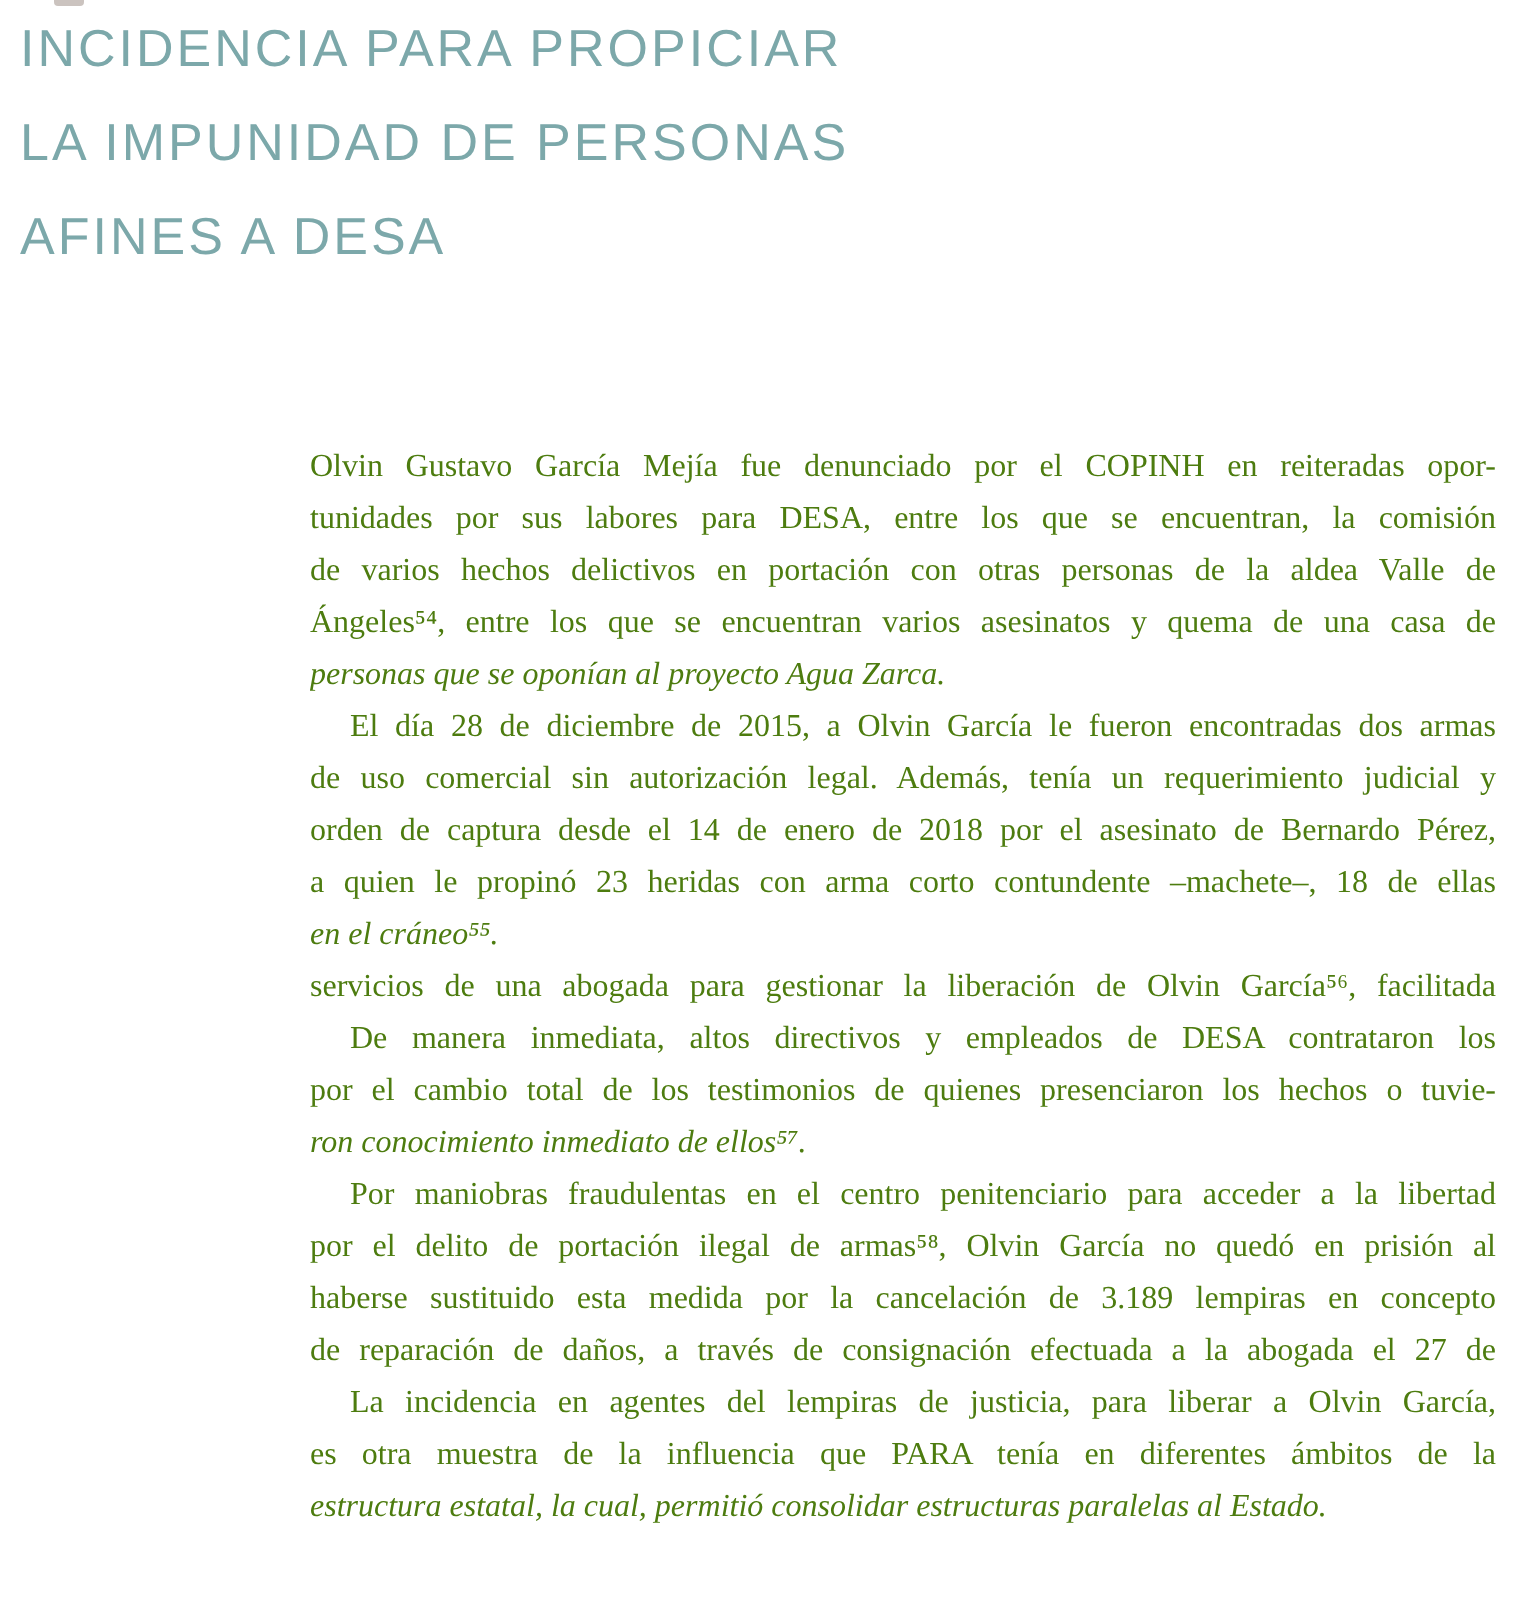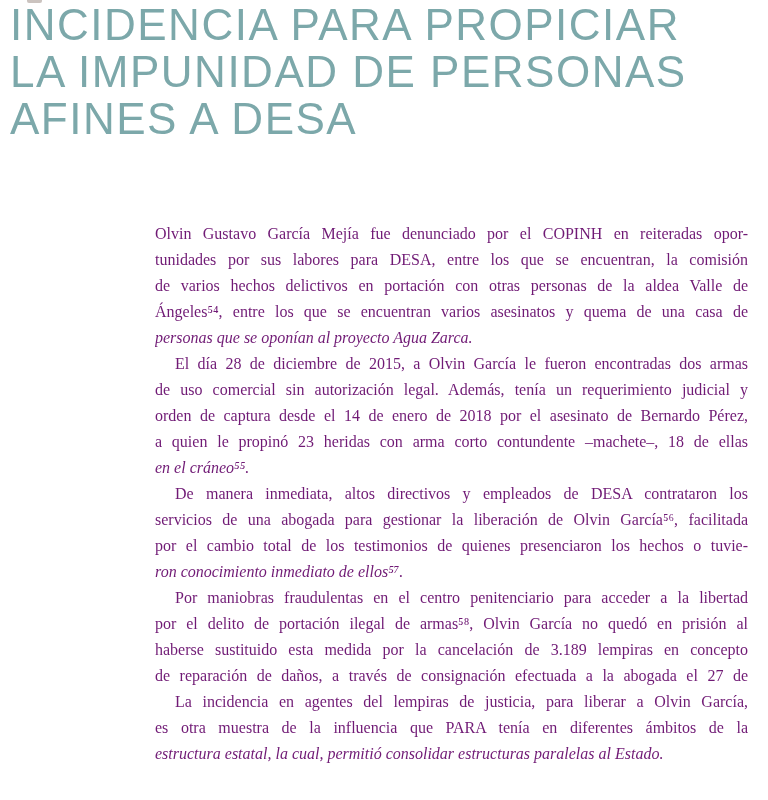--- a/index.html
+++ b/index.html
@@ -25,21 +25,21 @@
     opacity: 0.35;
     border-radius: 0 0 2px 2px;
   }
   .heading {
     position: absolute;
     left: 10px;
     top: 1px;
     margin: 0;
     font-family: "Liberation Sans", "DejaVu Sans", sans-serif;
     font-weight: 400;
-    font-size: 44px;
+    font-size: 26px;
     line-height: 47px;
     letter-spacing: 1.5px;
     color: #7ca8aa; 
   }
   .heading-line {
     display: block;
     white-space: nowrap;
   }
   .body-text {
     position: absolute;
@@ -70,33 +70,33 @@
 <div class="page">
 
   <div class="scan-artifact"></div>
 
   <h1 class="heading" style="color: rgb(124, 168, 170);">
     <span class="heading-line">INCIDENCIA PARA PROPICIAR</span>
     <span class="heading-line">LA IMPUNIDAD DE PERSONAS</span>
     <span class="heading-line">AFINES A DESA</span>
   </h1>
 
-  <div class="body-text" style="color: #701a75;">
+  <div class="body-text" style="color: #4d7c0f;">
       <div class="text-line">Olvin Gustavo García Mejía fue denunciado por el COPINH en reiteradas opor-</div>
       <div class="text-line">tunidades por sus labores para DESA, entre los que se encuentran, la comisión</div>
       <div class="text-line">de varios hechos delictivos en portación con otras personas de la aldea Valle de</div>
       <div class="text-line">Ángeles⁵⁴, entre los que se encuentran varios asesinatos y quema de una casa de</div>
       <div class="text-line para-end">personas que se oponían al proyecto Agua Zarca.</div>
       <div class="text-line indent">El día 28 de diciembre de 2015, a Olvin García le fueron encontradas dos armas</div>
       <div class="text-line">de uso comercial sin autorización legal. Además, tenía un requerimiento judicial y</div>
       <div class="text-line">orden de captura desde el 14 de enero de 2018 por el asesinato de Bernardo Pérez,</div>
       <div class="text-line">a quien le propinó 23 heridas con arma corto contundente –machete–, 18 de ellas</div>
       <div class="text-line para-end">en el cráneo⁵⁵.</div>
+      <div class="text-line">servicios de una abogada para gestionar la liberación de Olvin García⁵⁶, facilitada</div>
       <div class="text-line indent">De manera inmediata, altos directivos y empleados de DESA contrataron los</div>
-      <div class="text-line">servicios de una abogada para gestionar la liberación de Olvin García⁵⁶, facilitada</div>
       <div class="text-line">por el cambio total de los testimonios de quienes presenciaron los hechos o tuvie-</div>
       <div class="text-line para-end">ron conocimiento inmediato de ellos⁵⁷.</div>
       <div class="text-line indent">Por maniobras fraudulentas en el centro penitenciario para acceder a la libertad</div>
       <div class="text-line">por el delito de portación ilegal de armas⁵⁸, Olvin García no quedó en prisión al</div>
       <div class="text-line">haberse sustituido esta medida por la cancelación de 3.189 lempiras en concepto</div>
       <div class="text-line">de reparación de daños, a través de consignación efectuada a la abogada el 27 de</div>
       <div class="text-line indent">La incidencia en agentes del lempiras de justicia, para liberar a Olvin García,</div>
       <div class="text-line">es otra muestra de la influencia que PARA tenía en diferentes ámbitos de la</div>
       <div class="text-line para-end">estructura estatal, la cual, permitió consolidar estructuras paralelas al Estado.</div>
     </div>

